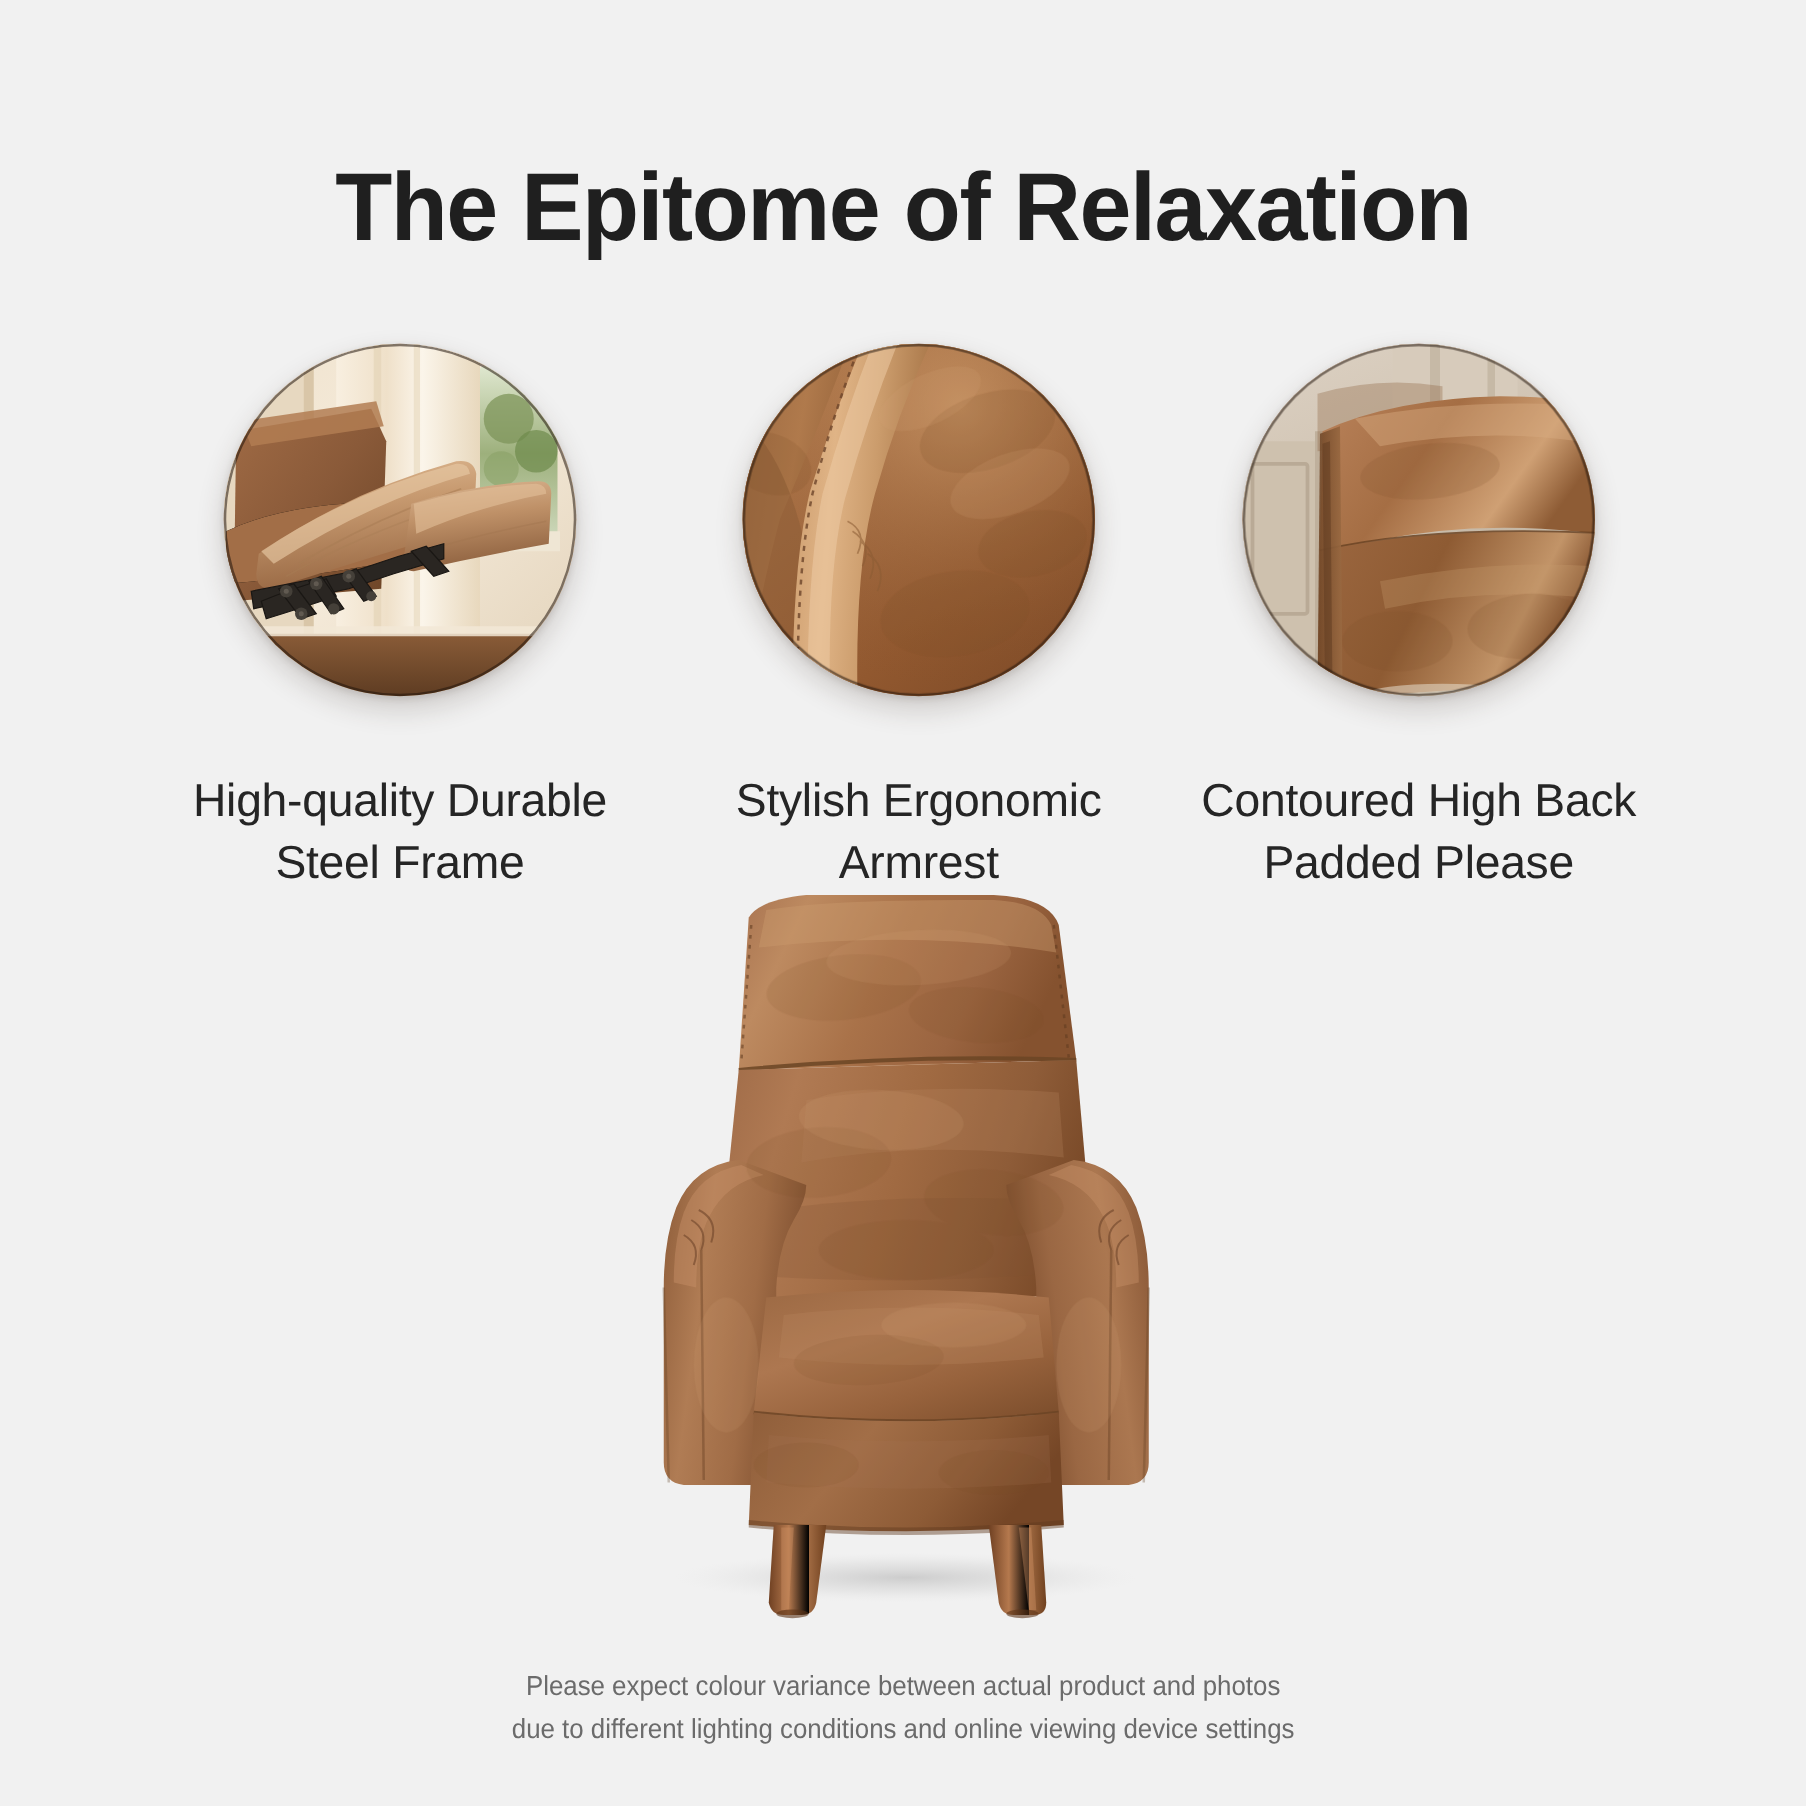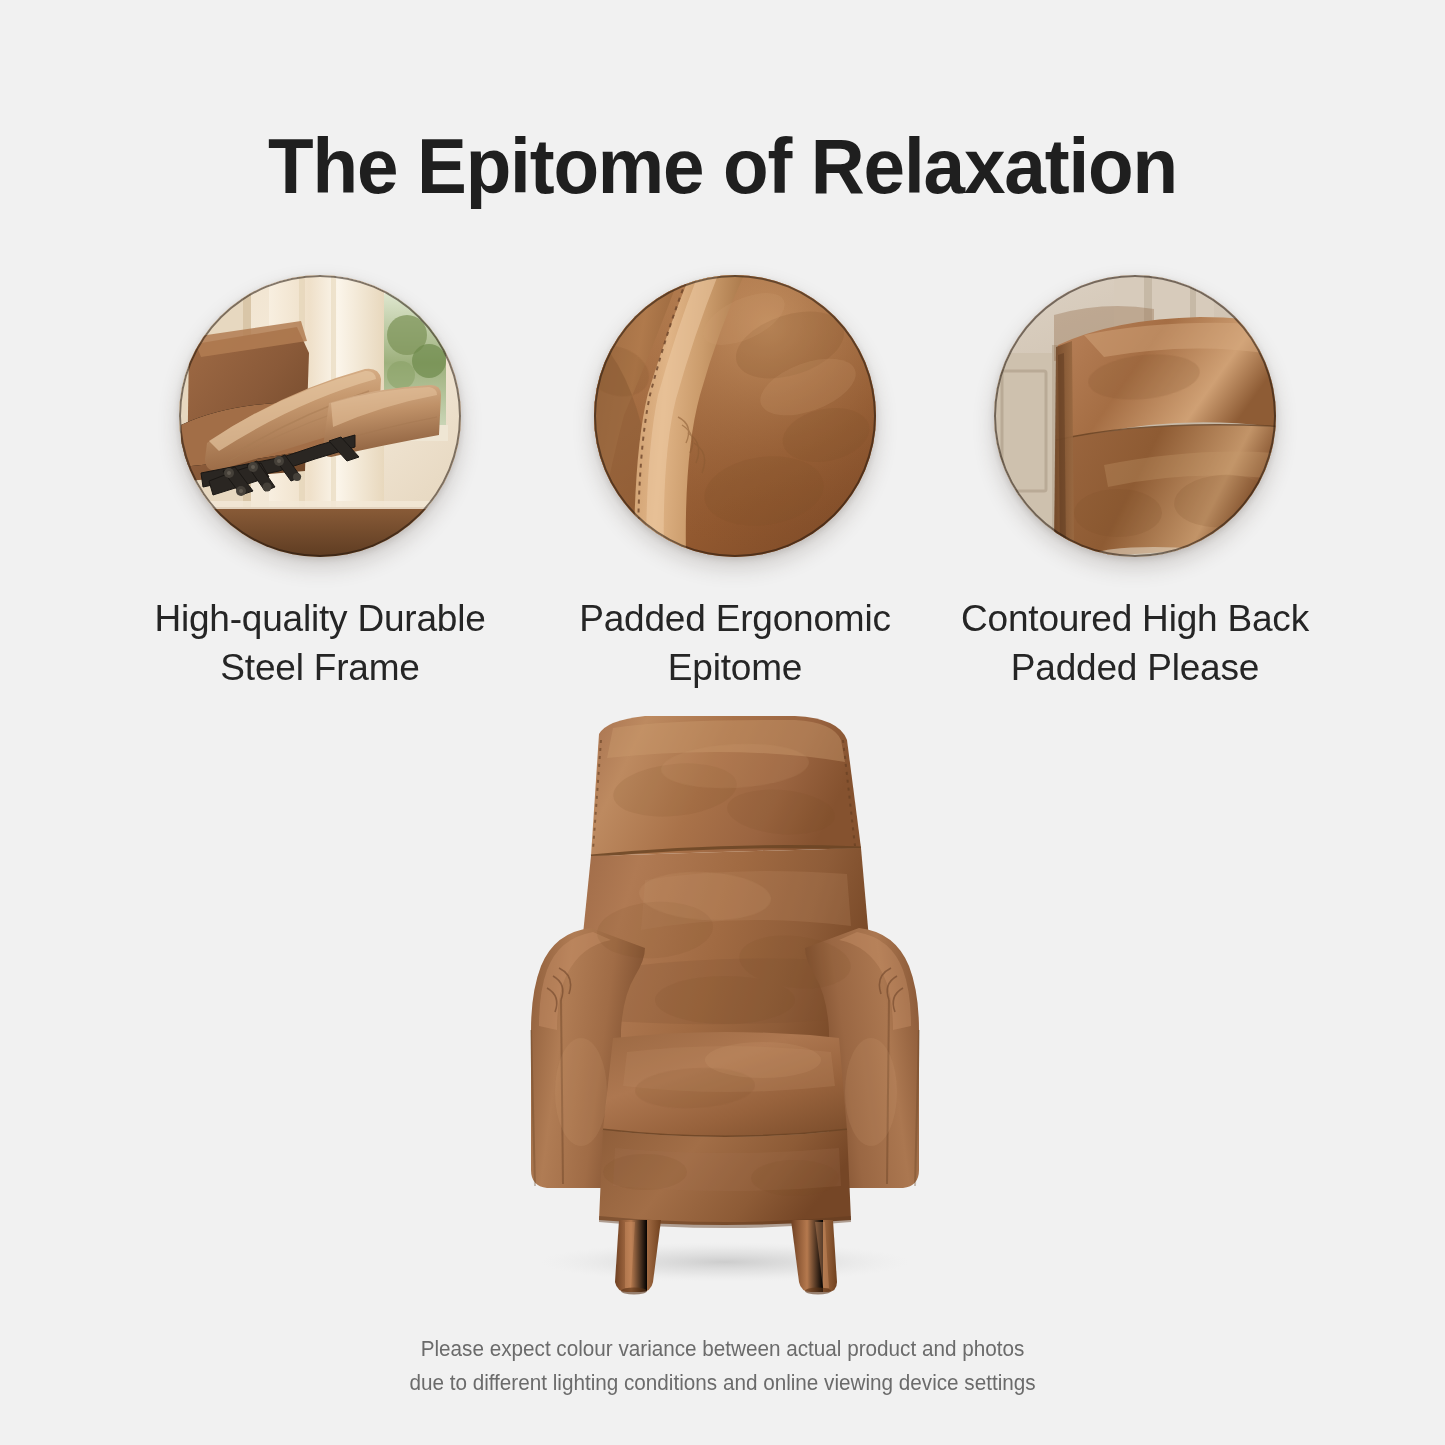--- a/index.html
+++ b/index.html
@@ -82,21 +82,21 @@
     border-radius: 50%;
     box-shadow: inset 0 0 0 2px rgba(35,22,12,0.55);
     pointer-events: none;
   }
   .circle-art {
     position: absolute;
     inset: 0;
   }
 
   .feature-label {
-    margin-top: 38px;
+    margin-top: 60px;
     font-family: "Liberation Sans", sans-serif;
     font-size: 37px;
     font-weight: 500;
     line-height: 1.32;
     color: #252525;
     letter-spacing: -0.2px;
   }
 
   
   .hero {
@@ -297,22 +297,22 @@
               <ellipse cx="22" cy="96" rx="34" ry="24" transform="rotate(20 22 96)"></ellipse>
             </g>
             <g fill="#d3a376" opacity="0.18">
               <ellipse cx="214" cy="112" rx="50" ry="24" transform="rotate(-20 214 112)"></ellipse>
               <ellipse cx="150" cy="44" rx="44" ry="20" transform="rotate(-25 150 44)"></ellipse>
             </g>
           </svg>
         </div>
       </div>
       <div class="feature-label">
-        <span>Padded Ergonomic</span>
-        <span>Epitome</span>
+        <span>Stylish Ergonomic</span>
+        <span>Armrest</span>
       </div>
     </div>
 
     <div class="feature f3">
       <div class="circle-wrap">
         <div class="circle">
           <svg class="circle-art" viewBox="0 0 282 282" preserveAspectRatio="xMidYMid slice">
             <defs>
               <linearGradient id="f3room" x1="0" y1="0" x2="0.4" y2="1">
                 <stop offset="0" stop-color="#ddd2c4"></stop>

